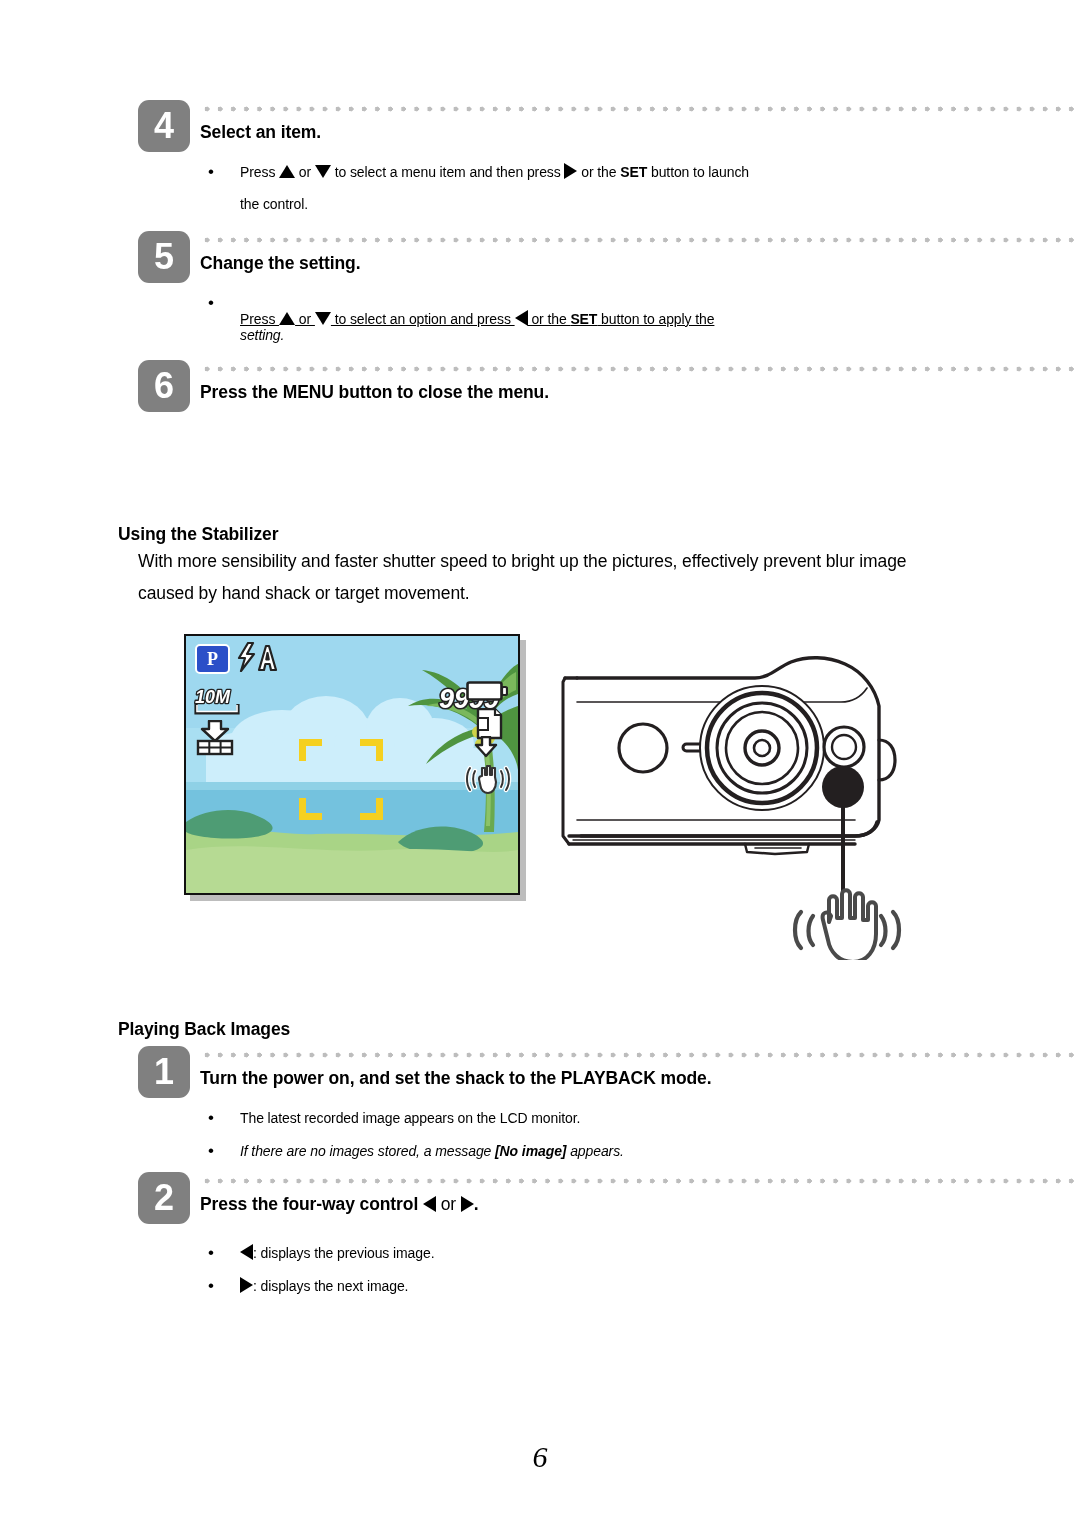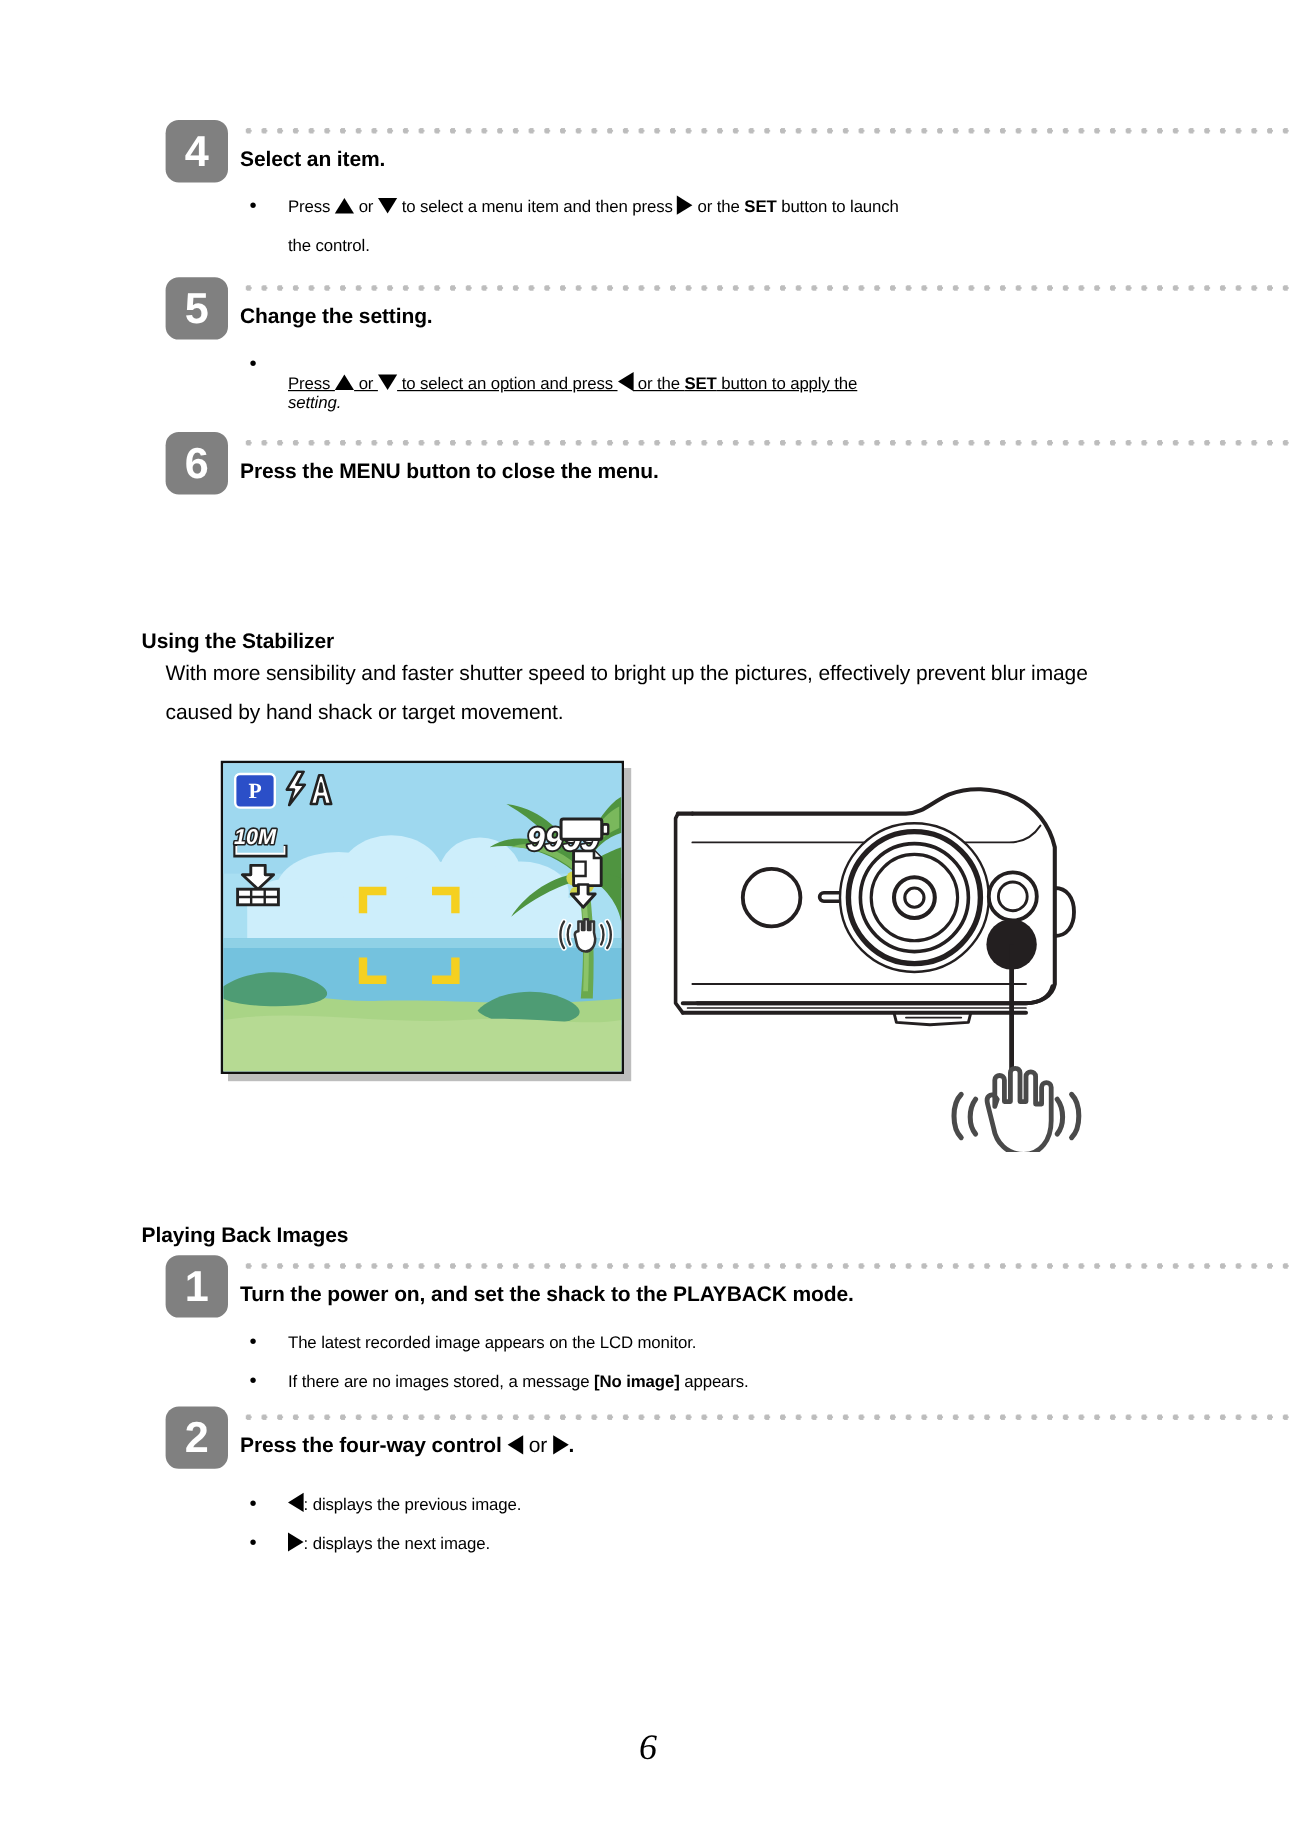--- a/index.html
+++ b/index.html
@@ -403,21 +403,21 @@
   <div class="step-block" style="top:1046px;">
     <div class="step-badge">1</div>
     <div class="dots" style="width:880px;"></div>
     <div class="step-title" style="top:22px;">Turn the power on, and set the shack to the PLAYBACK mode.</div>
   </div>
 
   <div class="bullet-dot" style="left:208px; top:1102px;">•</div>
   <div class="bullet-text" style="left:240px; top:1102px;">The latest recorded image appears on the LCD monitor.</div>
 
   <div class="bullet-dot" style="left:208px; top:1135px;">•</div>
-  <div class="bullet-text" style="left:240px; top:1135px;">
+  <div class="bullet-text" style="left:240px; top:1135px;font-style:italic;">
     <span>If there are no images stored, a message </span><b class="kw">[No image]</b><span> appears.</span>
   </div>
 
   <div class="step-block" style="top:1172px;">
     <div class="step-badge">2</div>
     <div class="dots" style="width:880px;"></div>
     <div class="step-title" style="top:22px;">
       <span>Press the four-way control </span><span class="tri tri-left"></span><span style="font-weight:normal"> or </span><span class="tri tri-right"></span><span>.</span>
     </div>
   </div>

